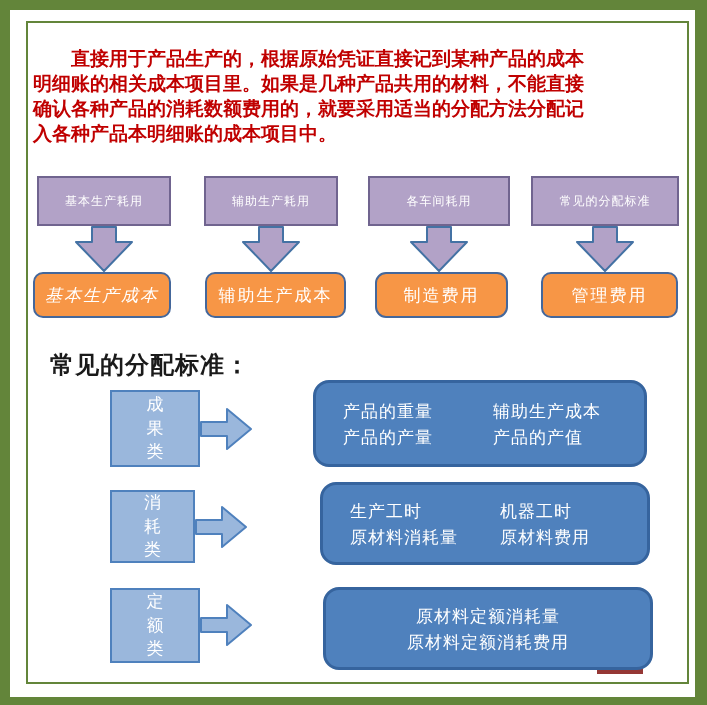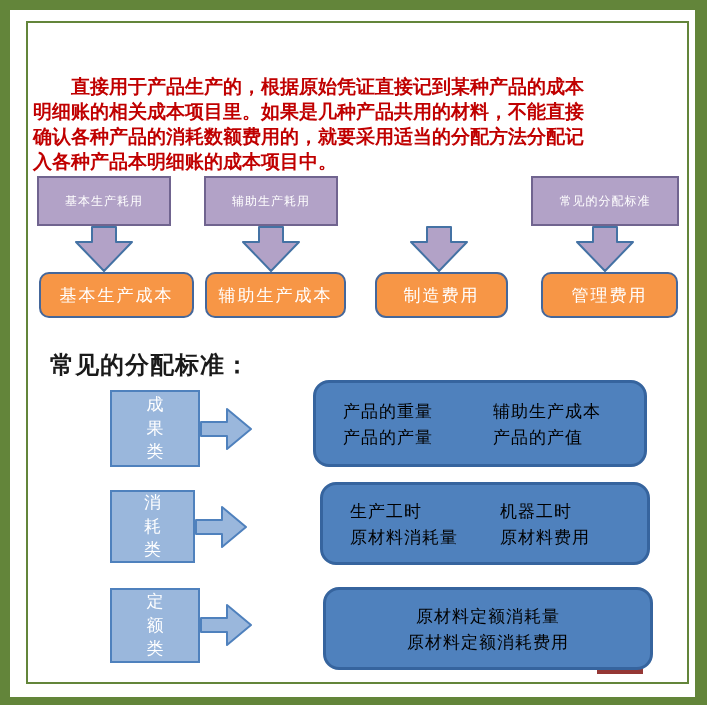--- a/index.html
+++ b/index.html
@@ -28,21 +28,21 @@
     border:10px solid var(--border-green);
     border-right-width:12px;border-bottom-width:8px;
   }
   .inner-frame{
     position:absolute;left:16px;top:11px;width:663px;height:663px;
     border:2px solid var(--border-green);pointer-events:none;
   }
   .intro{
     position:absolute;left:23px;top:36px;width:556px;
     color:var(--text-red);font-weight:bold;font-size:19px;line-height:25px;
-    text-indent:2em;letter-spacing:0px;margin-top:28px;
+    text-indent:2em;letter-spacing:0px;
   }
   .pbox{
     position:absolute;top:166px;height:50px;
     background:var(--purple-fill);border:2px solid var(--purple-border);
     color:#fff;font-size:12px;letter-spacing:1px;
     display:flex;align-items:center;justify-content:center;
   }
   .pbox.c1{left:27px;width:134px;}
   .pbox.c2{left:194px;width:134px;}
   .pbox.c3{left:358px;width:142px;}
@@ -51,21 +51,21 @@
   .darr.c1{left:64px;}
   .darr.c2{left:231px;}
   .darr.c3{left:399px;}
   .darr.c4{left:565px;}
   .obox{
     position:absolute;top:262px;height:46px;border-radius:10px;
     background:var(--orange-fill);border:2px solid var(--orange-border);
     color:#fff;font-size:17px;letter-spacing:2px;
     display:flex;align-items:center;justify-content:center;
   }
-  .obox.o1{left:29px;width:155px;}
+  .obox.o1{left:23px;width:138px;font-style:italic;}
   .obox.o2{left:195px;width:141px;}
   .obox.o3{left:365px;width:133px;border-radius:11px;}
   .obox.o4{left:531px;width:137px;}
   .heading{
     position:absolute;left:40px;top:339px;
     color:var(--heading-black);font-size:24px;font-weight:bold;letter-spacing:1px;
   }
   .catbox{
     position:absolute;background:var(--light-blue-fill);
     border:2px solid var(--blue-border);color:#fff;font-size:17px;
@@ -75,21 +75,21 @@
   .catbox.r2{left:100px;top:480px;width:85px;height:73px;}
   .catbox.r3{left:100px;top:578px;width:90px;height:75px;}
   .vtext{display:inline-block;width:1.15em;word-break:break-all;line-height:1.4;text-align:center;}
   .rarr{position:absolute;width:52px;height:44px;}
   .rarr.r1{left:190px;top:397px;}
   .rarr.r2{left:185px;top:495px;}
   .rarr.r3{left:190px;top:593px;}
   .panel{
     position:absolute;z-index:1;
     background:var(--dark-blue-fill);border:3px solid var(--dark-blue-border);
-    border-radius:16px;color:#000000;font-size:17px;line-height:26px;
+    border-radius:16px;color:#ffffff;font-size:17px;line-height:26px;
     display:flex;align-items:center;padding-left:27px;letter-spacing:1px;
   }
   .panel .col{width:150px;}
   .panel .col2{width:auto;}
   .panel.p1{left:303px;top:370px;width:334px;height:87px;}
   .panel.p2{left:310px;top:472px;width:330px;height:83px;}
   .panel.p3{
     left:313px;top:577px;width:330px;height:83px;
     justify-content:center;padding-left:0;text-align:center;
   }
@@ -101,20 +101,21 @@
 </head>
 <body>
 
 <div class="page">
   <div class="inner-frame"></div>
 
   <p class="intro">直接用于产品生产的，根据原始凭证直接记到某种产品的成本明细账的相关成本项目里。如果是几种产品共用的材料，不能直接确认各种产品的消耗数额费用的，就要采用适当的分配方法分配记入各种产品本明细账的成本项目中。</p>
 
   <div class="pbox c1">基本生产耗用</div>
   <div class="pbox c2">辅助生产耗用</div>
+  <div class="pbox c3">各车间耗用</div>
   <div class="pbox c4">常见的分配标准</div>
 
   <svg class="darr c1" viewBox="0 0 60 46">
       <polygon points="18,1 42,1 42,16 58,16 30,45 2,16 18,16" fill="var(--purple-fill)" stroke="var(--arrow-blue-border)" stroke-width="2" stroke-linejoin="round"></polygon>
     </svg>
   <svg class="darr c2" viewBox="0 0 60 46">
       <polygon points="18,1 42,1 42,16 58,16 30,45 2,16 18,16" fill="var(--purple-fill)" stroke="var(--arrow-blue-border)" stroke-width="2" stroke-linejoin="round"></polygon>
     </svg>
   <svg class="darr c3" viewBox="0 0 60 46">
       <polygon points="18,1 42,1 42,16 58,16 30,45 2,16 18,16" fill="var(--purple-fill)" stroke="var(--arrow-blue-border)" stroke-width="2" stroke-linejoin="round"></polygon>

